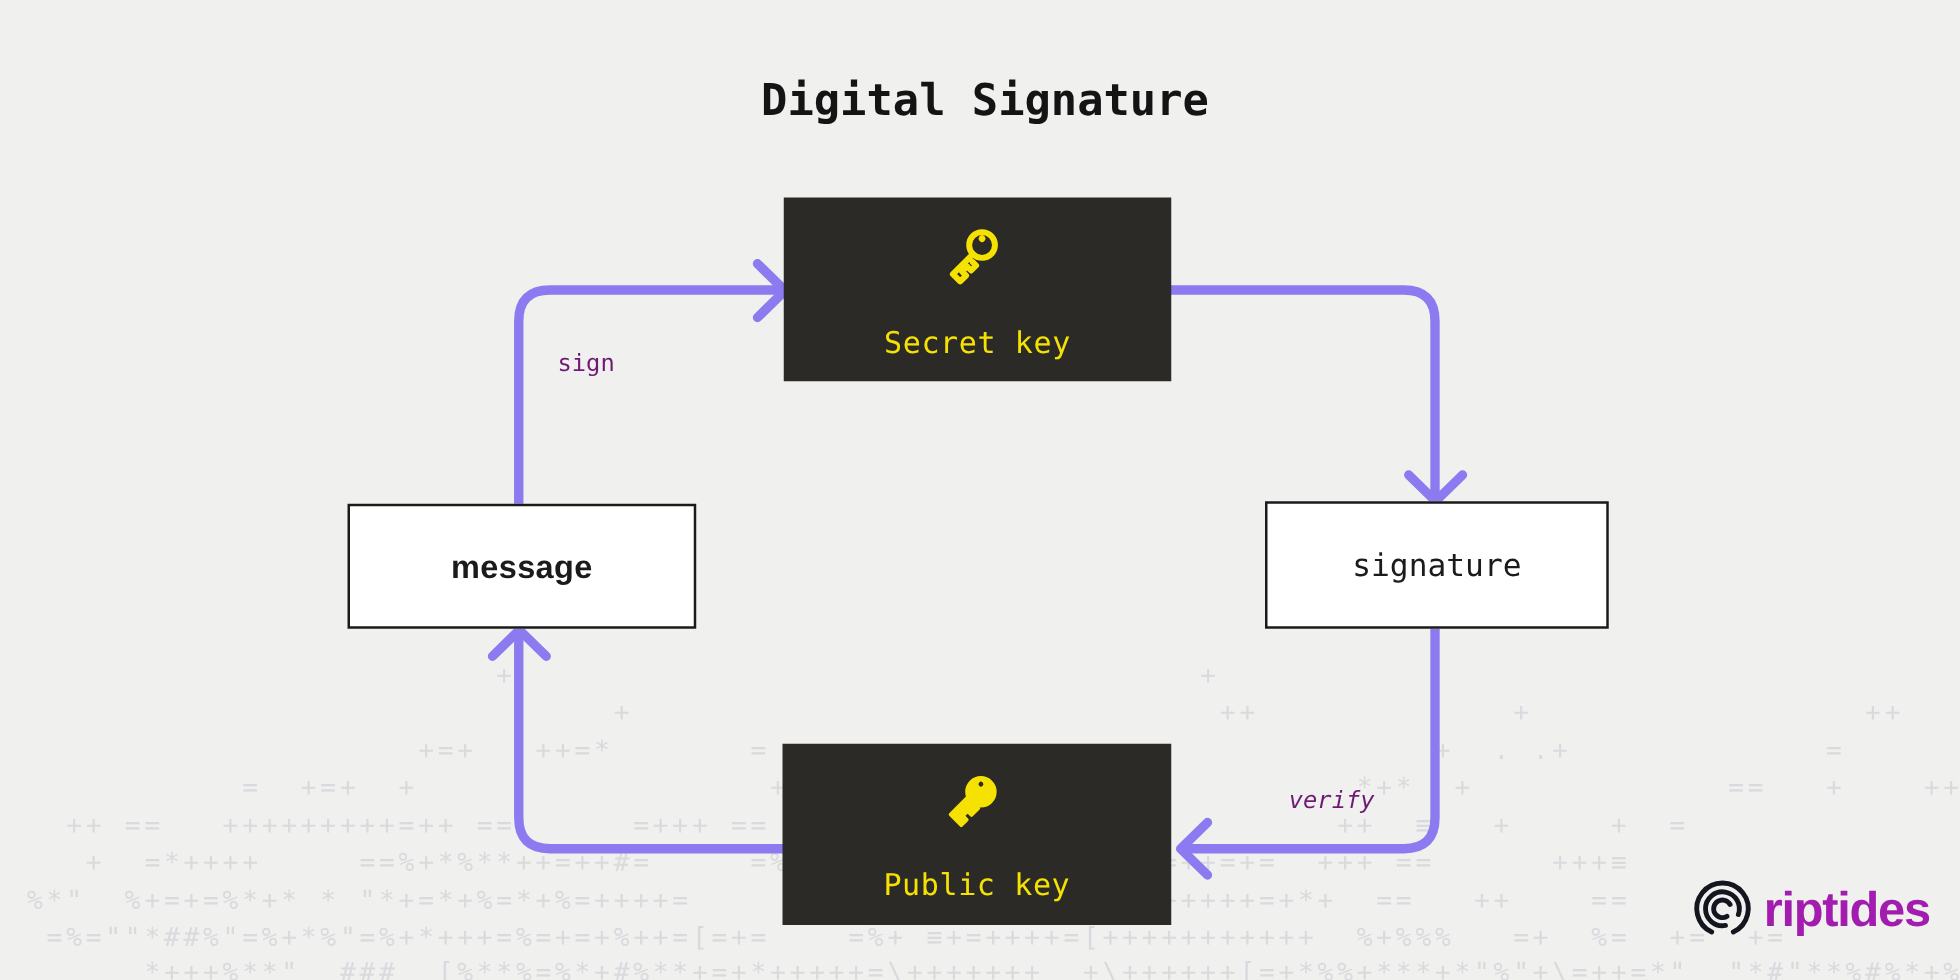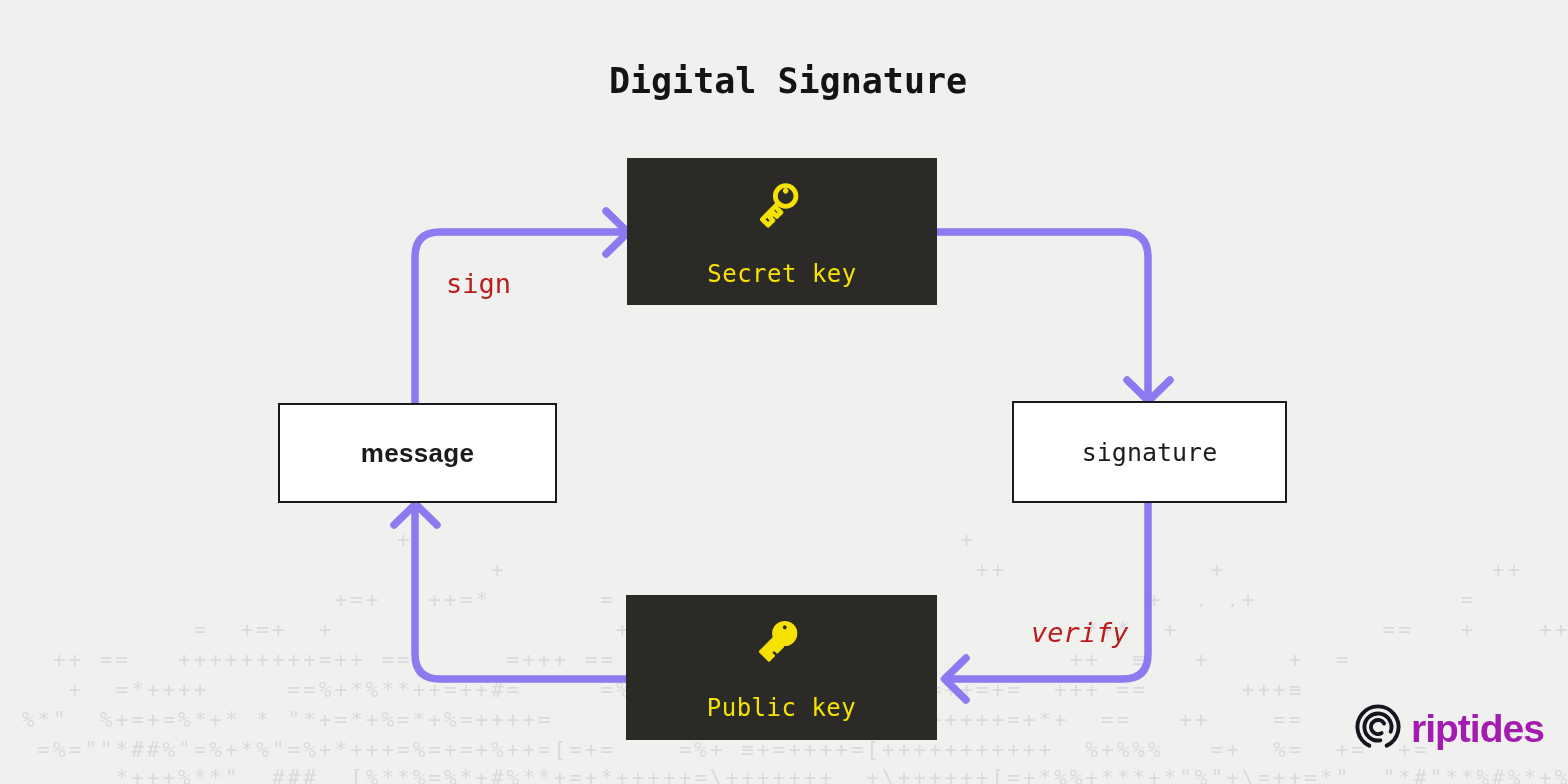--- a/index.html
+++ b/index.html
@@ -63,21 +63,21 @@
   .node .icon{margin-bottom:14px;}
 
   #node-secret{left:627px;top:158px;width:310px;height:147px;}
   #node-message{left:278px;top:403px;width:279px;height:100px;}
   #node-signature{left:1012px;top:401px;width:275px;height:102px;}
   #node-public{left:626px;top:595px;width:311px;height:145px;}
 
   
   .edge-label{
     position:absolute;z-index:3;
-    font-family:"DejaVu Sans Mono",monospace;font-size:27px;color:#b91c1c;
+    font-family:"DejaVu Sans Mono",monospace;font-size:19px;color:#701a75;margin-top:12px;
   }
   #label-sign{left:446px;top:268px;}
   #label-verify{left:1031px;top:617px;font-style:italic;}
 
   
   .brand{
     position:absolute;left:1352px;top:701px;z-index:4;
     display:flex;align-items:center;gap:7px;
   }
   .brand-text{

